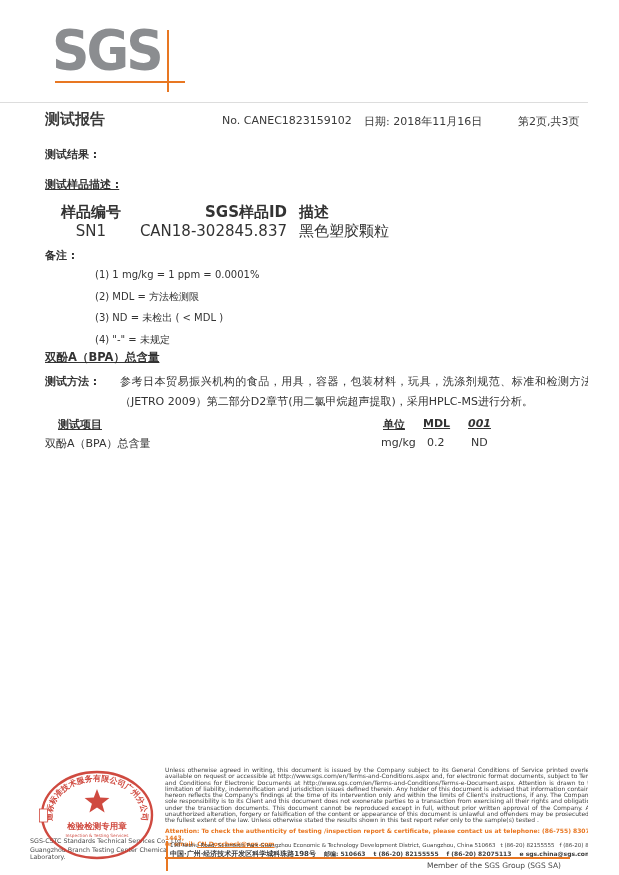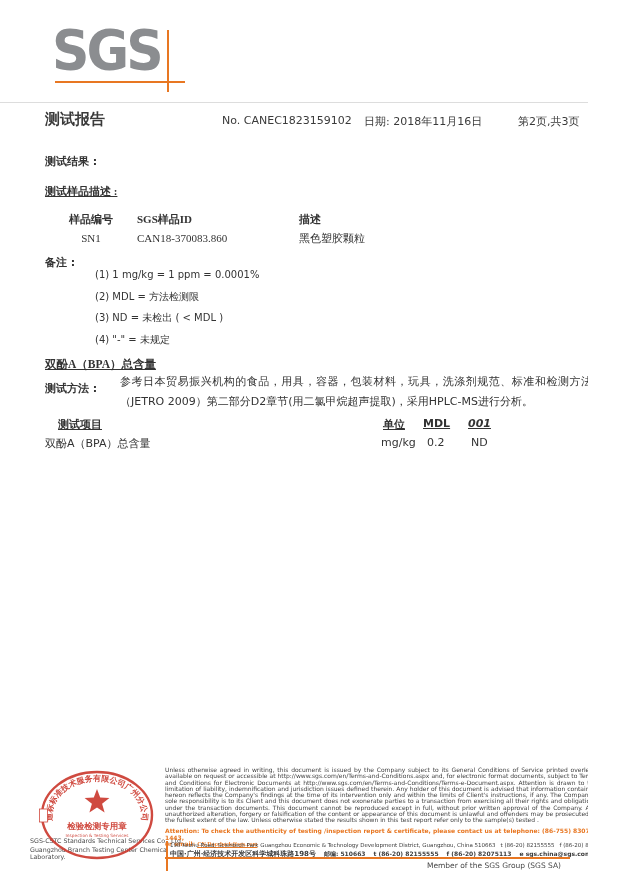--- a/index.html
+++ b/index.html
@@ -2,38 +2,38 @@
 <html style="--accent: #e87722; --logo: #8b8d90; --stamp: #cc3b30; --ink: #333333;"><head>
 <meta charset="utf-8">
 <style>
   :root{
     --accent:#e87722; --logo:#8b8d90; --stamp:#cc3b30; --ink:#333333;
   }
   *{margin:0;padding:0;box-sizing:border-box;}
   body{background:#ffffff;font-family:"DejaVu Sans","Liberation Sans",sans-serif;color:var(--ink);}
   .page{position:relative;width:588px;height:875px;background:#ffffff;overflow:hidden;}
   .abs{position:absolute;}
-  .bold{font-weight:bold;margin-top:7px;}
-  .ul{text-decoration:underline;font-family:Liberation Serif, serif;}
+  .bold{font-weight:bold;}
+  .ul{text-decoration:underline;}
   .it{font-style:italic;}
 
   .logo-text{position:absolute;left:52px;top:22px;font-size:52px;line-height:1;font-weight:800;
     color:var(--logo);letter-spacing:-3px;transform:scaleY(1.06);transform-origin:top left;}
   .logo-vline{position:absolute;left:167px;top:30px;width:2px;height:62px;background:var(--accent);}
   .logo-hline{position:absolute;left:55px;top:81px;width:130px;height:2px;background:var(--accent);}
   .top-rule{position:absolute;left:0;top:102px;width:619px;height:1px;background:#dddddd;}
   .right-edge{position:absolute;left:607px;top:96px;width:1px;height:766px;background:#d6d6d6;}
 
   .doc-title{position:absolute;left:45px;top:110px;font-size:15px;font-weight:bold;color:#3a3a3a;}
   .hdr{position:absolute;top:114px;font-size:11px;color:#3a3a3a;}
 
   .label11{font-size:11px;color:var(--ink);}
-  .trow{display:flex;line-height:19px;font-size:11px;font-family:Liberation Serif, serif;}
+  .trow{display:flex;line-height:19px;font-size:15px;}
   .c1{width:92px;text-align:center;}
-  .c2{width:150px;text-align:left;}
+  .c2{width:150px;text-align:right;}
   .c3{padding-left:12px;text-align:left;}
 
   .note-line{font-size:10px;line-height:21.5px;color:var(--ink);}
 
   .method-text{font-size:11px;line-height:20px;color:var(--ink);text-align:justify;}
 
   .rt-h{position:absolute;top:417px;font-size:11px;font-weight:bold;text-decoration:underline;}
   .rt-v{position:absolute;top:436px;font-size:11px;}
 
   .legal{position:absolute;left:165px;top:767px;width:432px;font-size:6px;line-height:6.3px;
@@ -71,21 +71,21 @@
   <div class="abs label11 bold ul" style="left:45px;top:177px;">测试样品描述 :</div>
 
   <div class="abs" style="left:45px;top:203px;">
     <div class="trow bold">
       <span class="c1">样品编号</span>
       <span class="c2">SGS样品ID</span>
       <span class="c3">描述</span>
     </div>
     <div class="trow">
       <span class="c1">SN1</span>
-      <span class="c2">CAN18-370083.860</span>
+      <span class="c2">CAN18-302845.837</span>
       <span class="c3">黑色塑胶颗粒</span>
     </div>
   </div>
 
   <div class="abs label11 bold" style="left:45px;top:248px;">备注 :</div>
   <div class="abs" style="left:95px;top:264px;">
     <div class="note-line">(1) 1 mg/kg = 1 ppm = 0.0001%</div>
     <div class="note-line">(2) MDL = 方法检测限</div>
     <div class="note-line">(3) ND = 未检出 ( &lt; MDL )</div>
     <div class="note-line">(4) "-" = 未规定</div>

